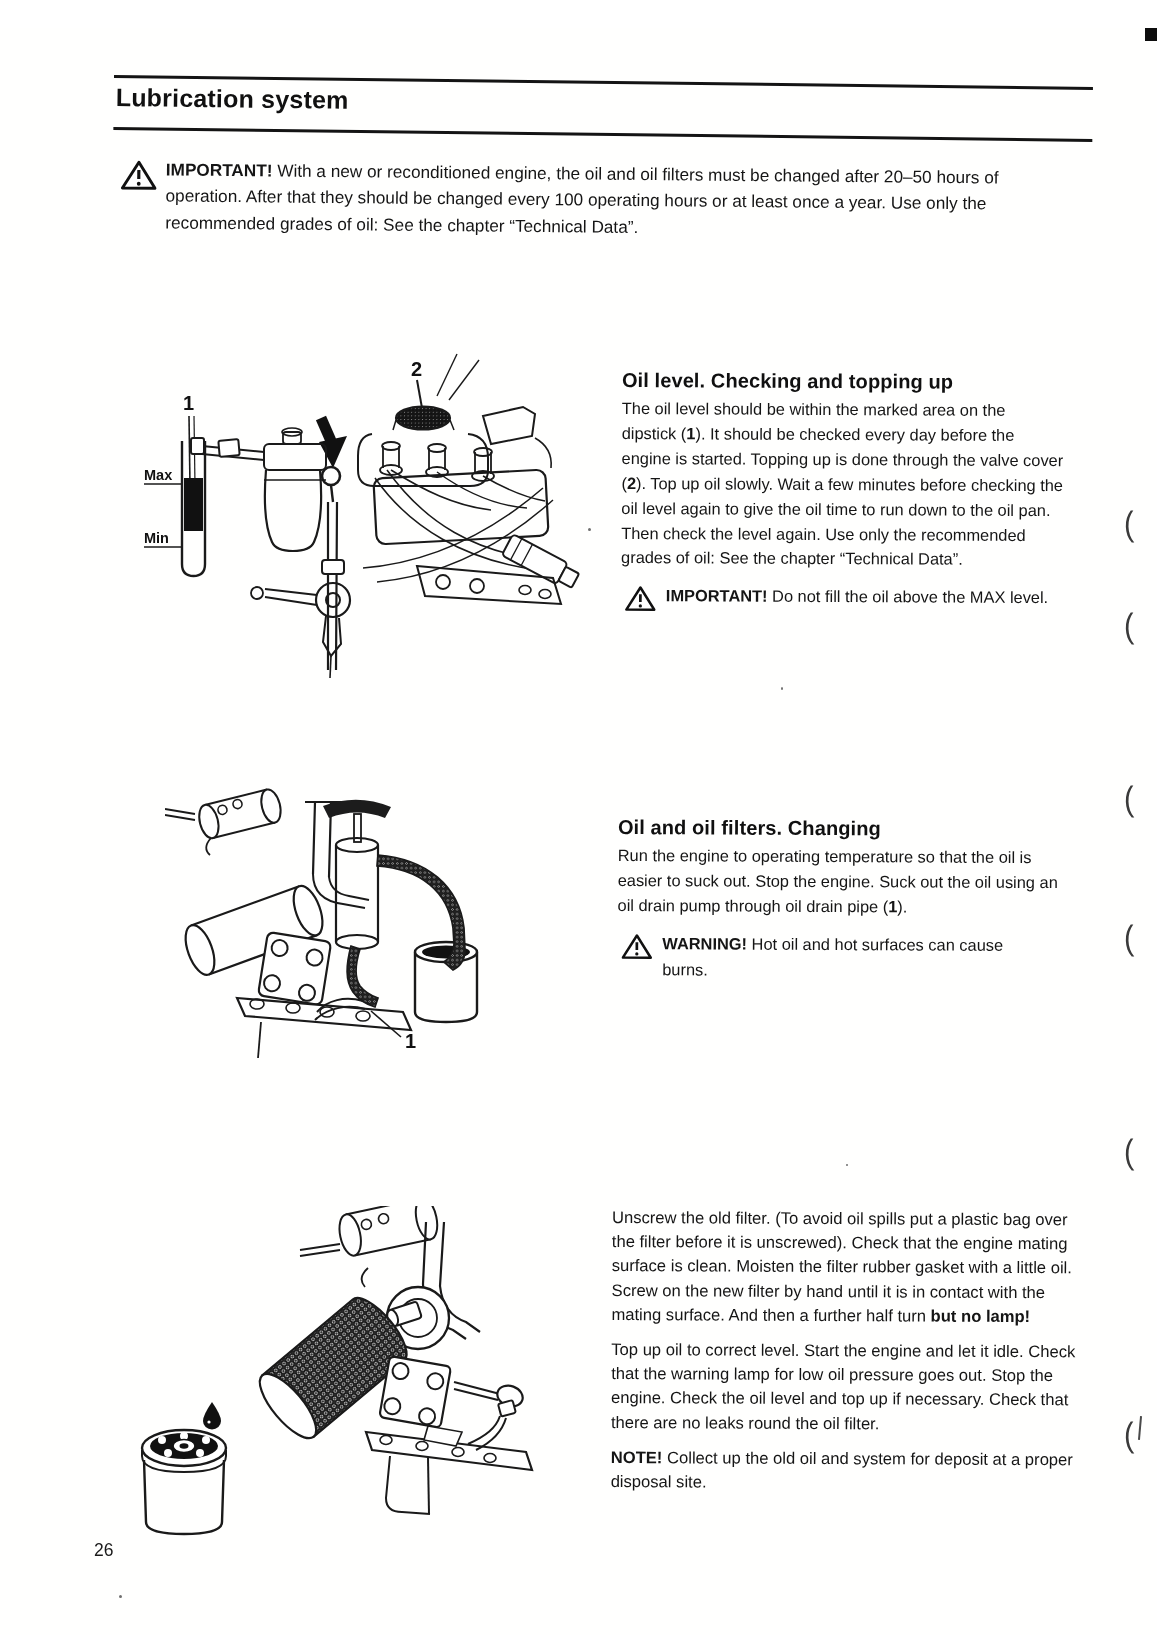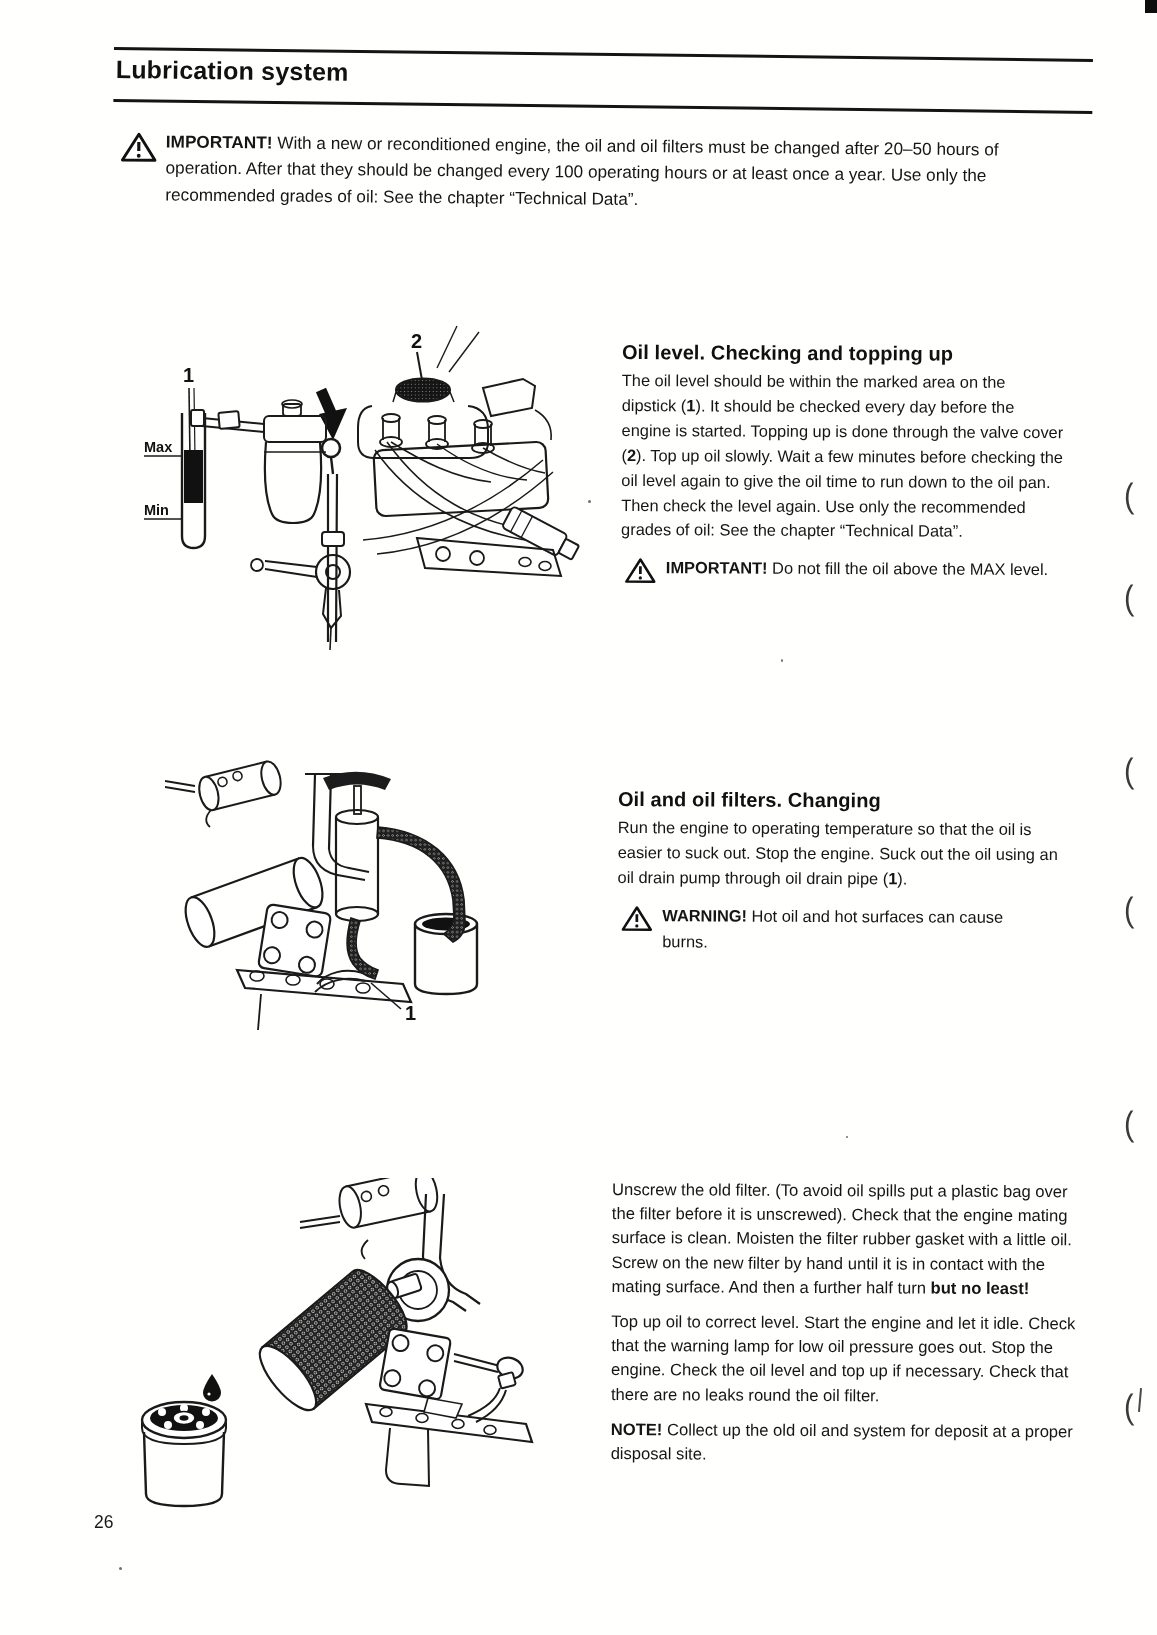--- a/index.html
+++ b/index.html
@@ -1,18 +1,18 @@
 <!DOCTYPE html>
 <html><head>
 <meta charset="utf-8">
 <style>
   html,body{margin:0;padding:0;background:#ffffff;}
   body{width:1157px;height:1635px;position:relative;overflow:hidden;
        font-family:"Liberation Sans","DejaVu Sans",sans-serif;color:#161616;}
-  .page{position:absolute;inset:0;background:#fffffe;}
+  .page{position:absolute;inset:0;background:#fffffe;margin-top:28px;}
 
   
   .hdr{position:absolute;left:0;top:0;width:1157px;transform:rotate(0.7deg);transform-origin:120px 50px;}
   .rule{position:absolute;background:#141414;}
   .rule1{left:114px;top:47px;width:979px;height:3px;}
   .rule2{left:114px;top:99px;width:979px;height:2.5px;}
   h1{position:absolute;left:116px;top:55px;margin:0;font-size:25px;font-weight:700;letter-spacing:.2px;color:#111;}
 
   
   .note{display:flex;align-items:flex-start;}
@@ -333,21 +333,21 @@
       <circle cx="40" cy="247" r="4"></circle>
       <circle cx="72" cy="247" r="4"></circle>
     </g>
     <ellipse cx="56" cy="240" rx="11" ry="6.5" fill="#fff" stroke="#111" stroke-width="1.6"></ellipse>
     <ellipse cx="56" cy="240" rx="4.5" ry="2.8" fill="#111" stroke="none"></ellipse>
     <path d="M14 244 v6 q0 16 42 16 q42 0 42 -16 v-6" stroke-width="2"></path>
     <path d="M16 254 L18 316 q0 12 38 12 q38 0 38 -12 L96 254" stroke-width="2.4"></path>
   </svg>
 
   <div id="sec3" class="sec">
-    <p class="para"><span>Unscrew the old filter. (To avoid oil spills put a plastic bag over the filter before it is unscrewed). Check that the engine mating surface is clean. Moisten the filter rubber gasket with a little oil. Screw on the new filter by hand until it is in contact with the mating surface. And then a further half turn </span><b>but no least!</b></p>
+    <p class="para"><span>Unscrew the old filter. (To avoid oil spills put a plastic bag over the filter before it is unscrewed). Check that the engine mating surface is clean. Moisten the filter rubber gasket with a little oil. Screw on the new filter by hand until it is in contact with the mating surface. And then a further half turn </span><b>but no lamp!</b></p>
     <p class="para">Top up oil to correct level. Start the engine and let it idle. Check that the warning lamp for low oil pressure goes out. Stop the engine. Check the oil level and top up if necessary. Check that there are no leaks round the oil filter.</p>
     <p class="para"><b>NOTE!</b> <span>Collect up the old oil and system for deposit at a proper disposal site.</span></p>
   </div>
 
   <div class="pagenum">26</div>
 
   <span class="bindmark" style="top:479px">(</span>
   <span class="bindmark" style="top:581px">(</span>
   <span class="bindmark" style="top:754px">(</span>
   <span class="bindmark" style="top:893px">(</span>

